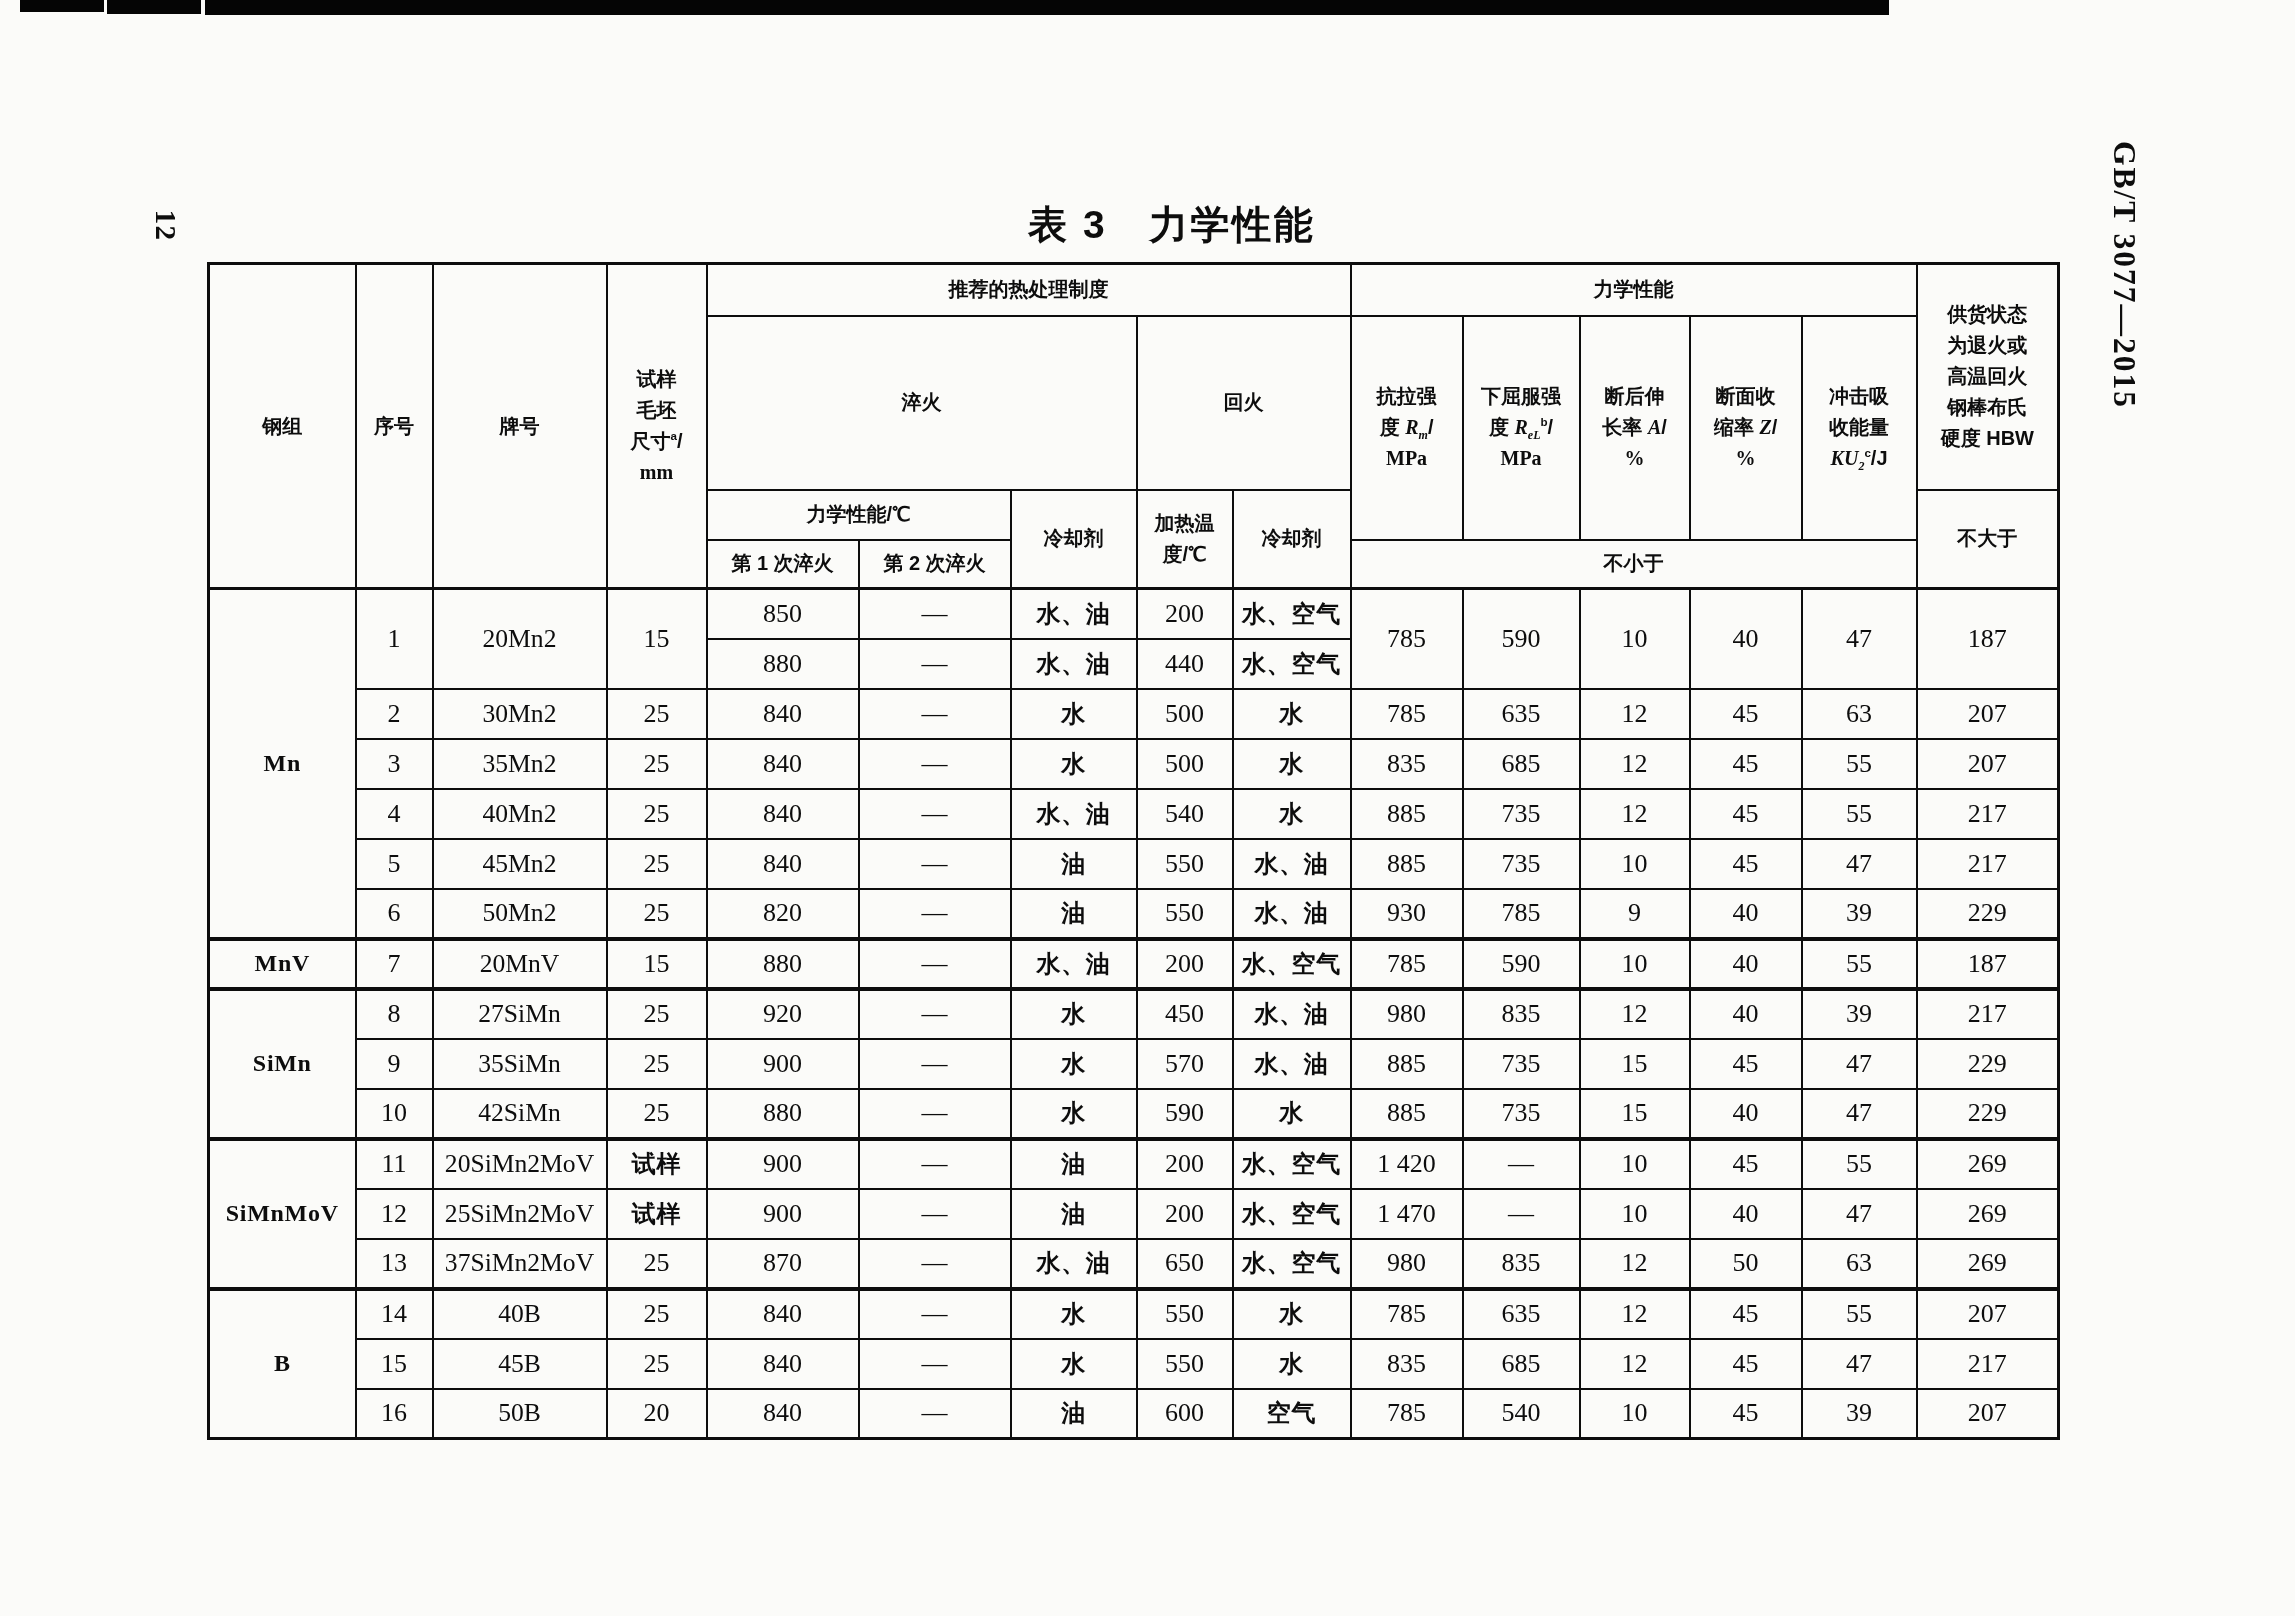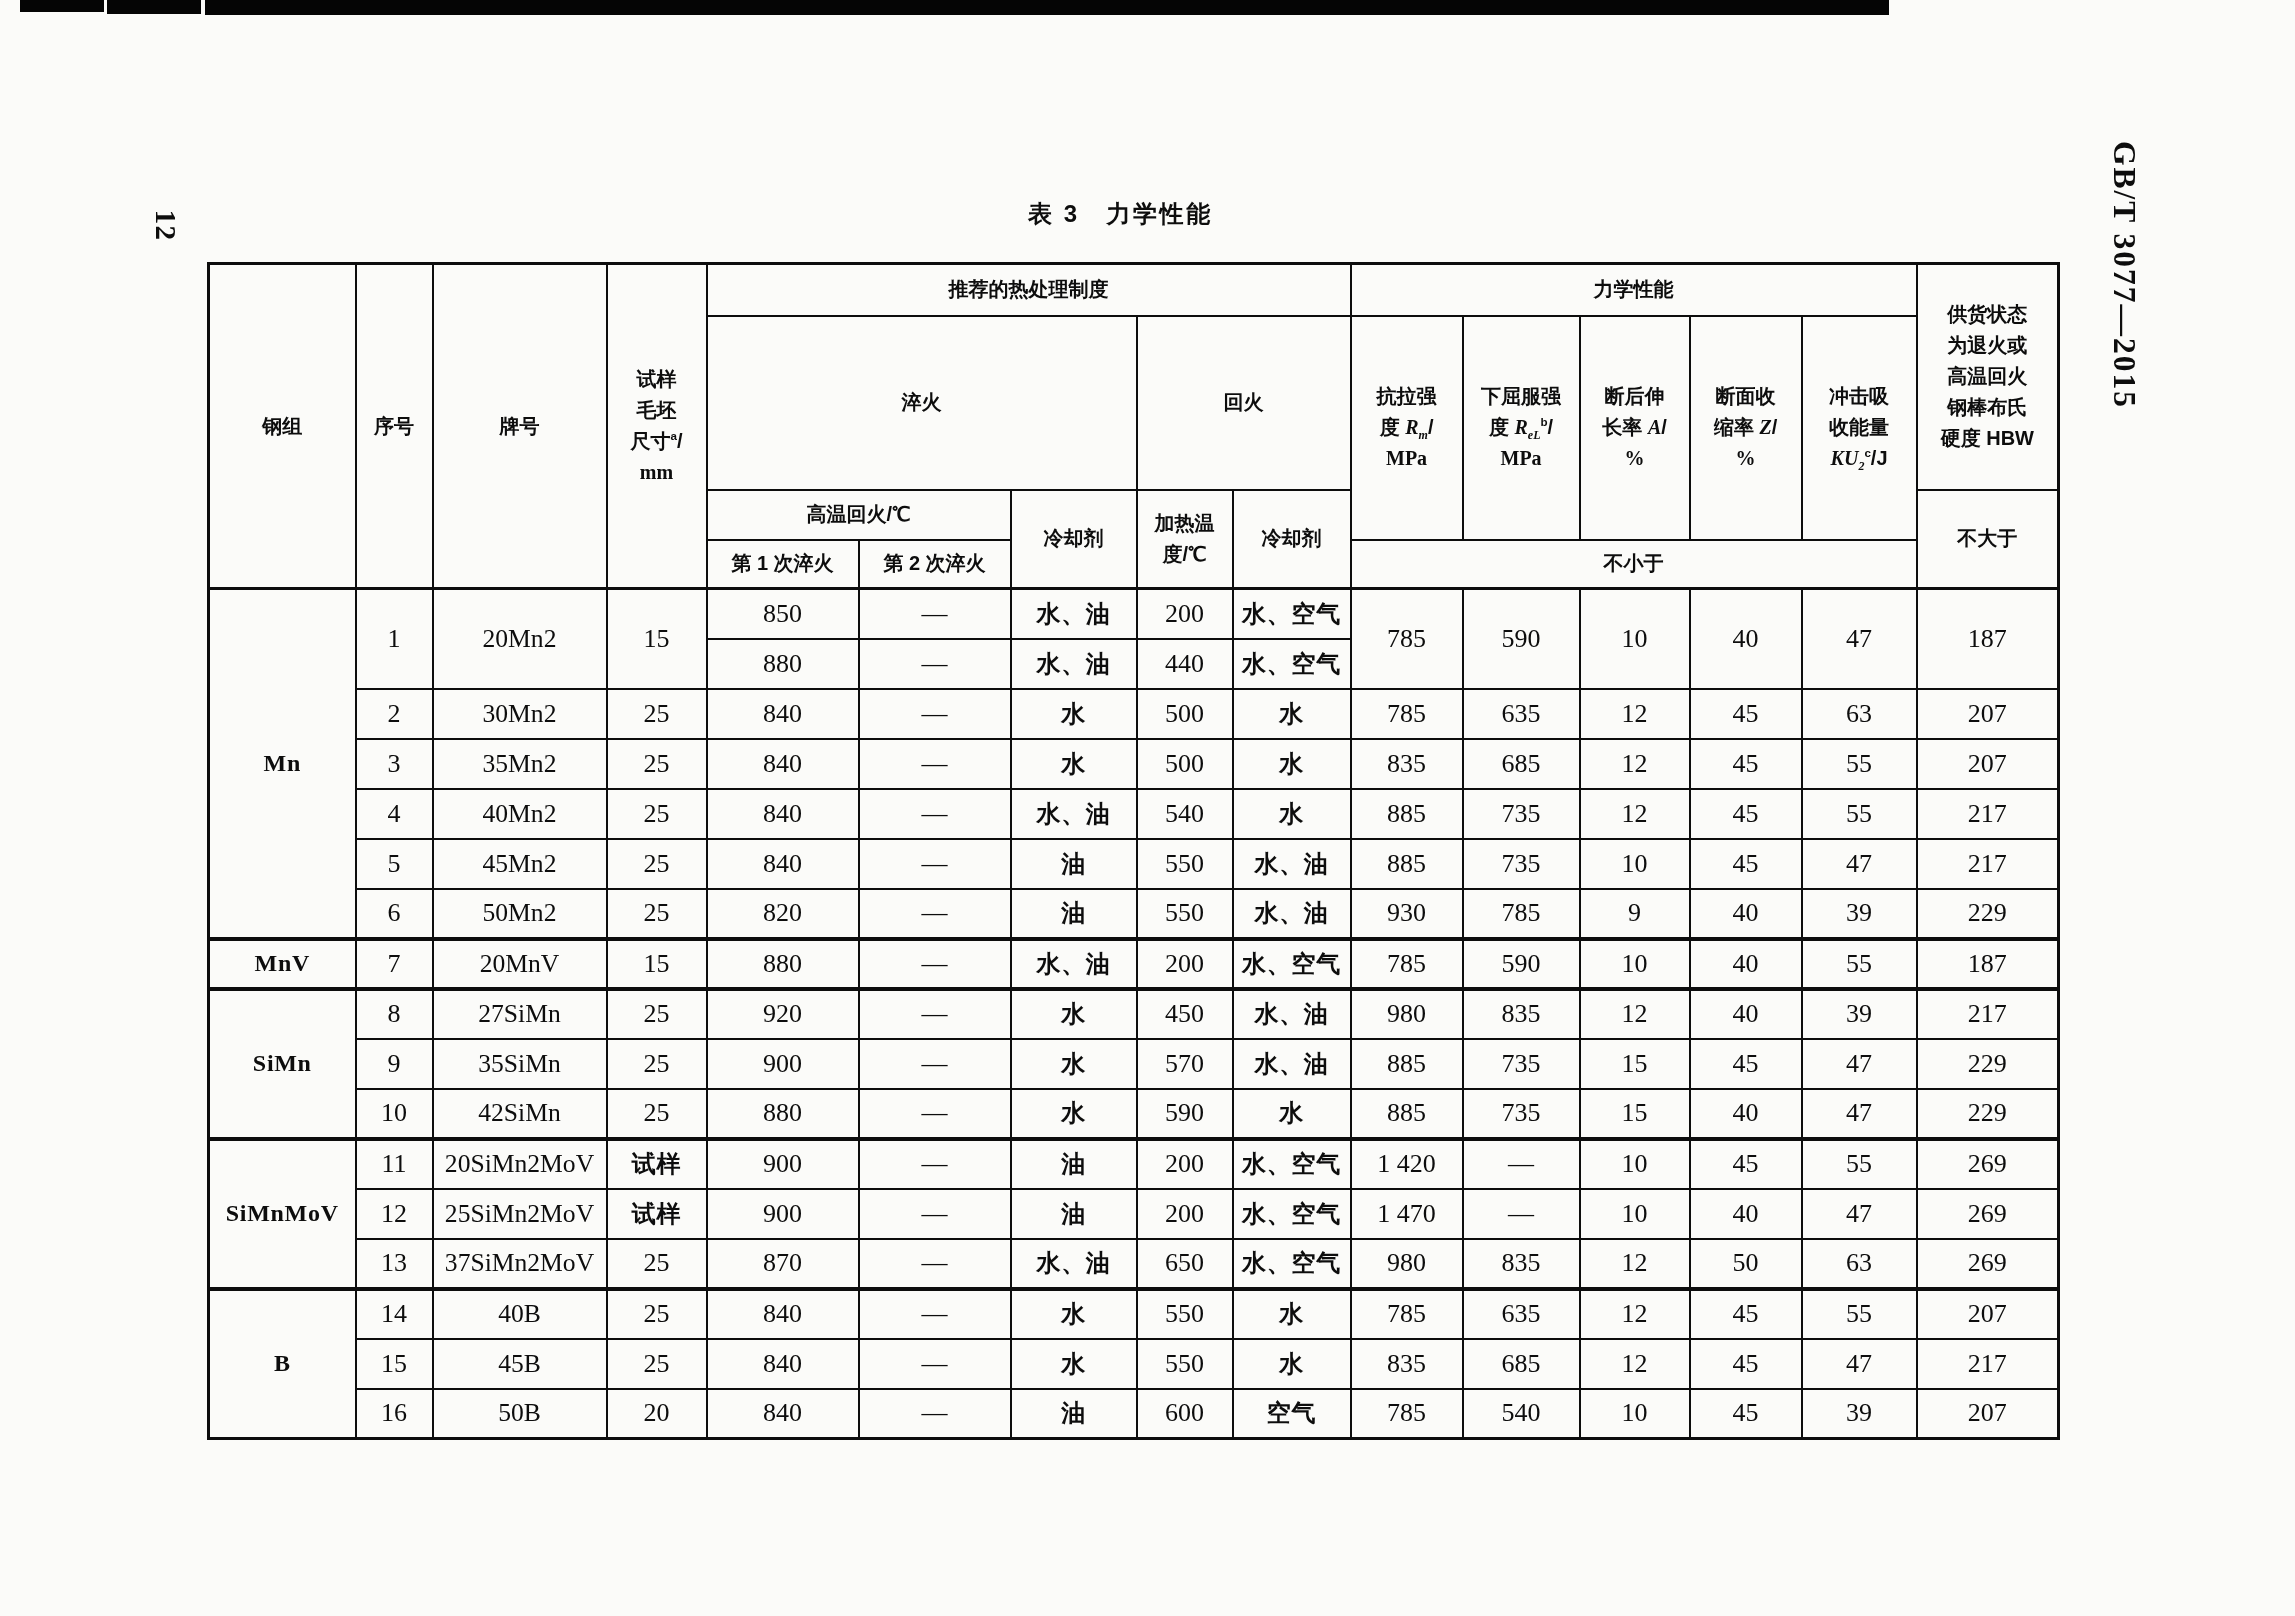--- a/index.html
+++ b/index.html
@@ -19,21 +19,21 @@
   }
   .side-label {
     position:absolute; left:2124px; top:275px;
     transform:translate(-50%,-50%) rotate(90deg);
     white-space:nowrap;
     font-size:31.5px; font-weight:700; letter-spacing:2px;
     font-family:"Liberation Serif", serif;
   }
   .tbl-title {
     position:absolute; left:1028px; top:198px;
-    font-size:24px; font-weight:700;
+    font-size:39px; font-weight:700;
     font-family:"Liberation Sans", sans-serif;
     letter-spacing:2.6px; white-space:nowrap;
   }
   table.t {
     position:absolute; left:207px; top:262px;
     width:1851px;
     border-collapse:collapse; table-layout:fixed;
     border:3.9px solid #0d0d0d;
   }
   table.t th, table.t td {
@@ -138,21 +138,21 @@
         <div class="ln"><span>缩率 </span><span class="m">Z</span><span>/</span></div>
         <div class="ln u">%</div>
       </th>
       <th rowspan="2">
         <div class="ln">冲击吸</div>
         <div class="ln">收能量</div>
         <div class="ln"><span class="m">KU</span><sub class="m">2</sub><sup>c</sup><span>/J</span></div>
       </th>
     </tr>
     <tr class="hr3">
-      <th colspan="2">高温回火/℃</th>
+      <th colspan="2">力学性能/℃</th>
       <th rowspan="2">冷却剂</th>
       <th rowspan="2">
         <div class="ln">加热温</div>
         <div class="ln">度/℃</div>
       </th>
       <th rowspan="2">冷却剂</th>
       <th rowspan="2">不大于</th>
     </tr>
     <tr class="hr4">
       <th>第 1 次淬火</th>

